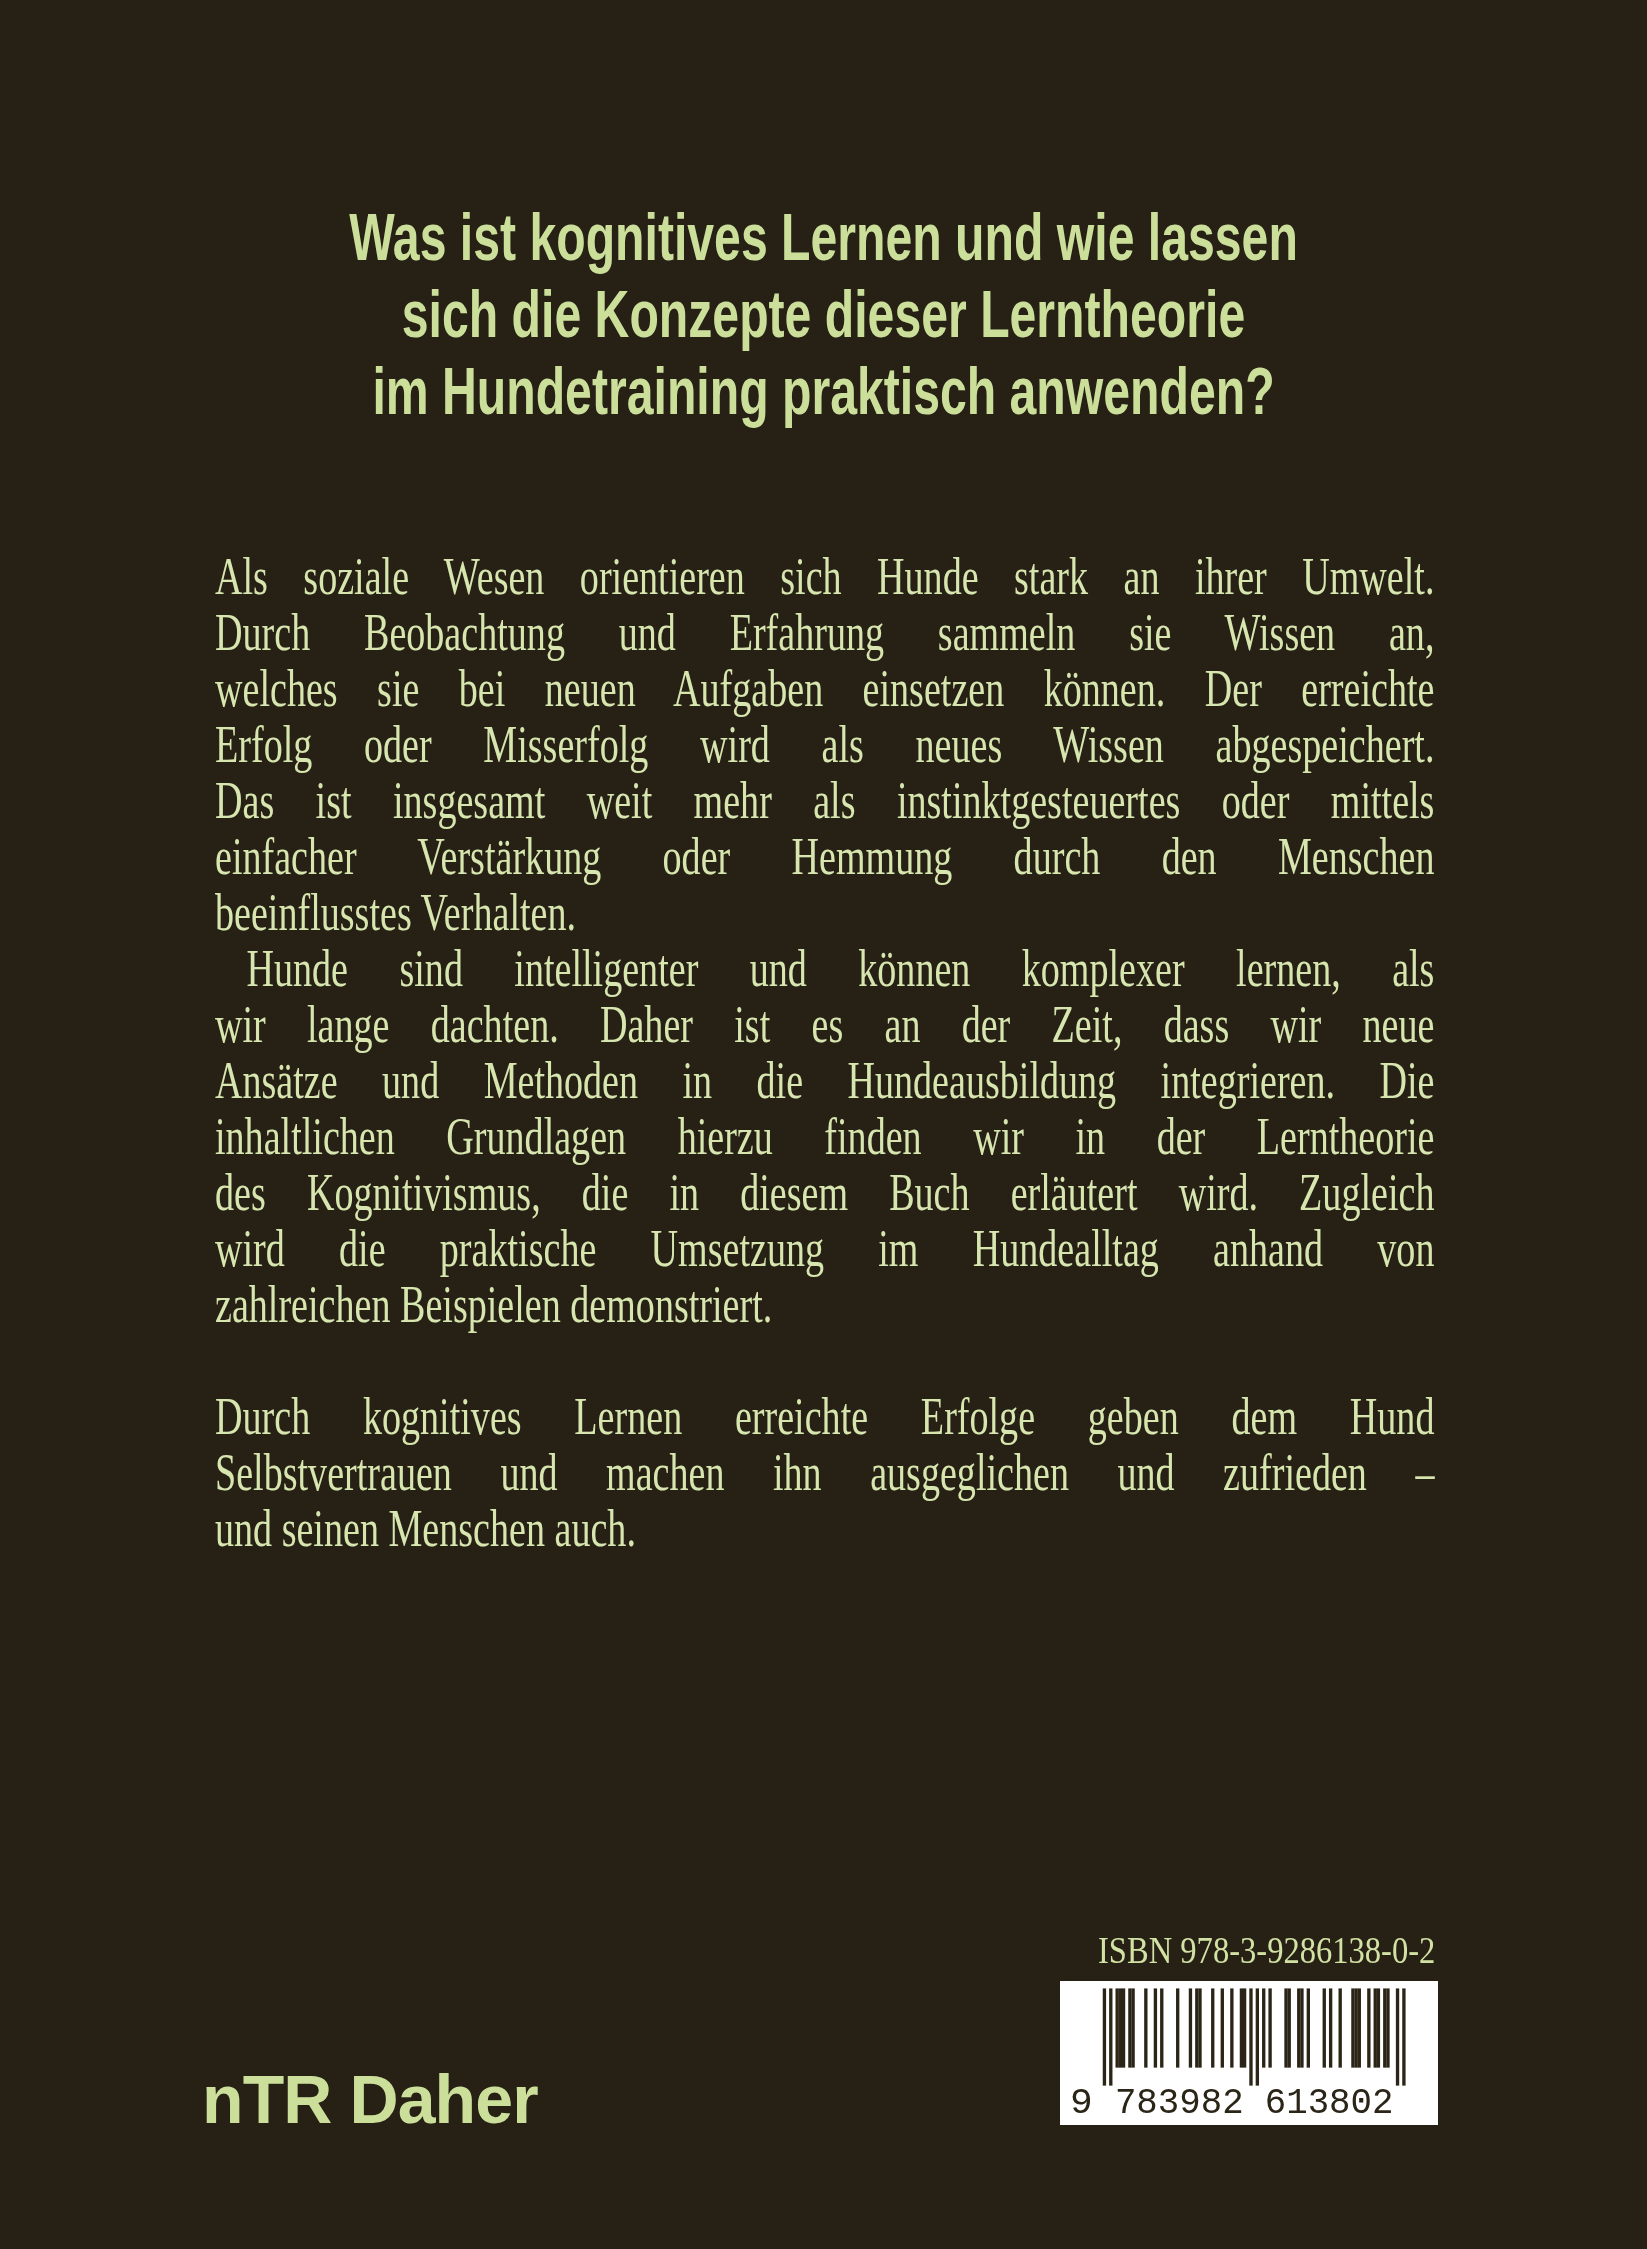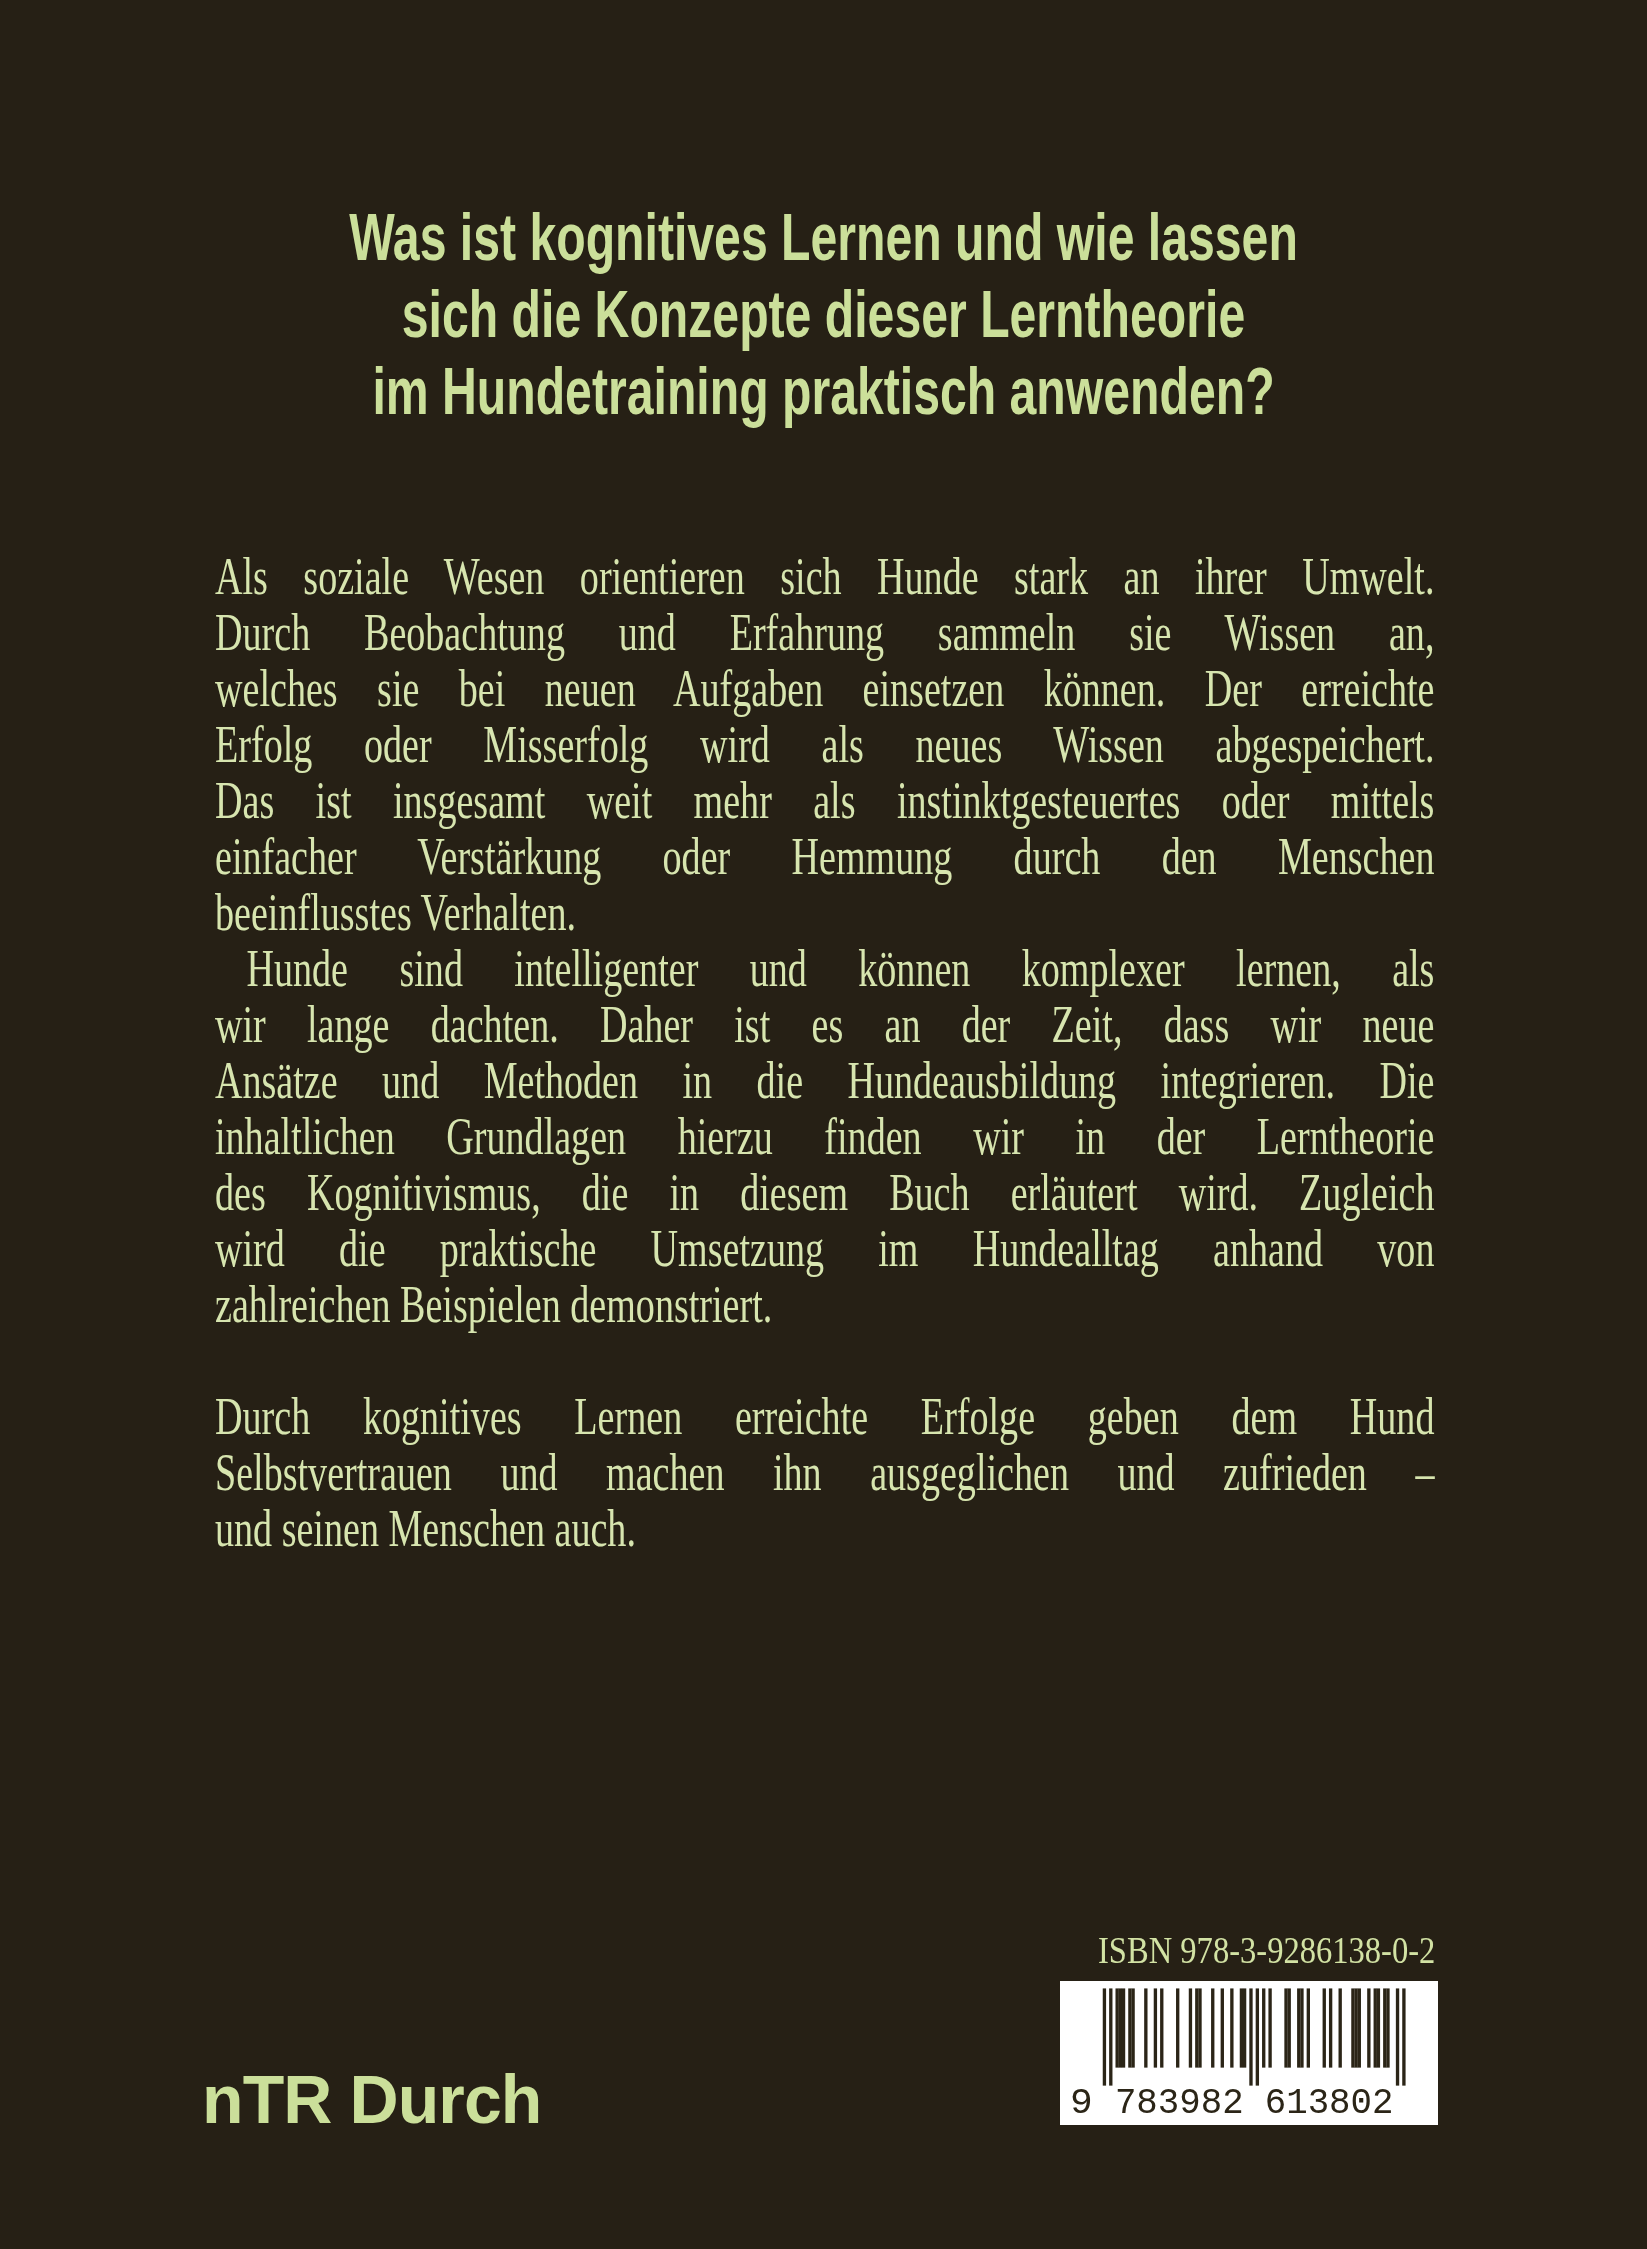--- a/index.html
+++ b/index.html
@@ -125,14 +125,14 @@
       <rect x="703.88" y="16" width="7.43" height="176" fill="#2b2517"></rect>
       <rect x="718.04" y="16" width="7.43" height="176" fill="#2b2517"></rect>
       <rect x="725.12" y="16" width="7.43" height="176" fill="#2b2517"></rect>
       <rect x="746.36" y="16" width="7.43" height="216" fill="#2b2517"></rect>
       <rect x="760.52" y="16" width="7.43" height="216" fill="#2b2517"></rect>
       <text x="22" y="292" fill="#2b2517" font-family="&quot;Liberation Mono&quot;,&quot;DejaVu Sans Mono&quot;,monospace" font-size="84">9</text>
       <text x="122" y="292" fill="#2b2517" font-family="&quot;Liberation Mono&quot;,&quot;DejaVu Sans Mono&quot;,monospace" font-size="84" textLength="286" lengthAdjust="spacingAndGlyphs">783982</text>
       <text x="455" y="292" fill="#2b2517" font-family="&quot;Liberation Mono&quot;,&quot;DejaVu Sans Mono&quot;,monospace" font-size="84" textLength="286" lengthAdjust="spacingAndGlyphs">613802</text>
     </svg></div>
 
-<div id="publisher" class="abs">nTR Durch</div>
+<div id="publisher" class="abs">nTR Daher</div>
 
 
 </body></html>

